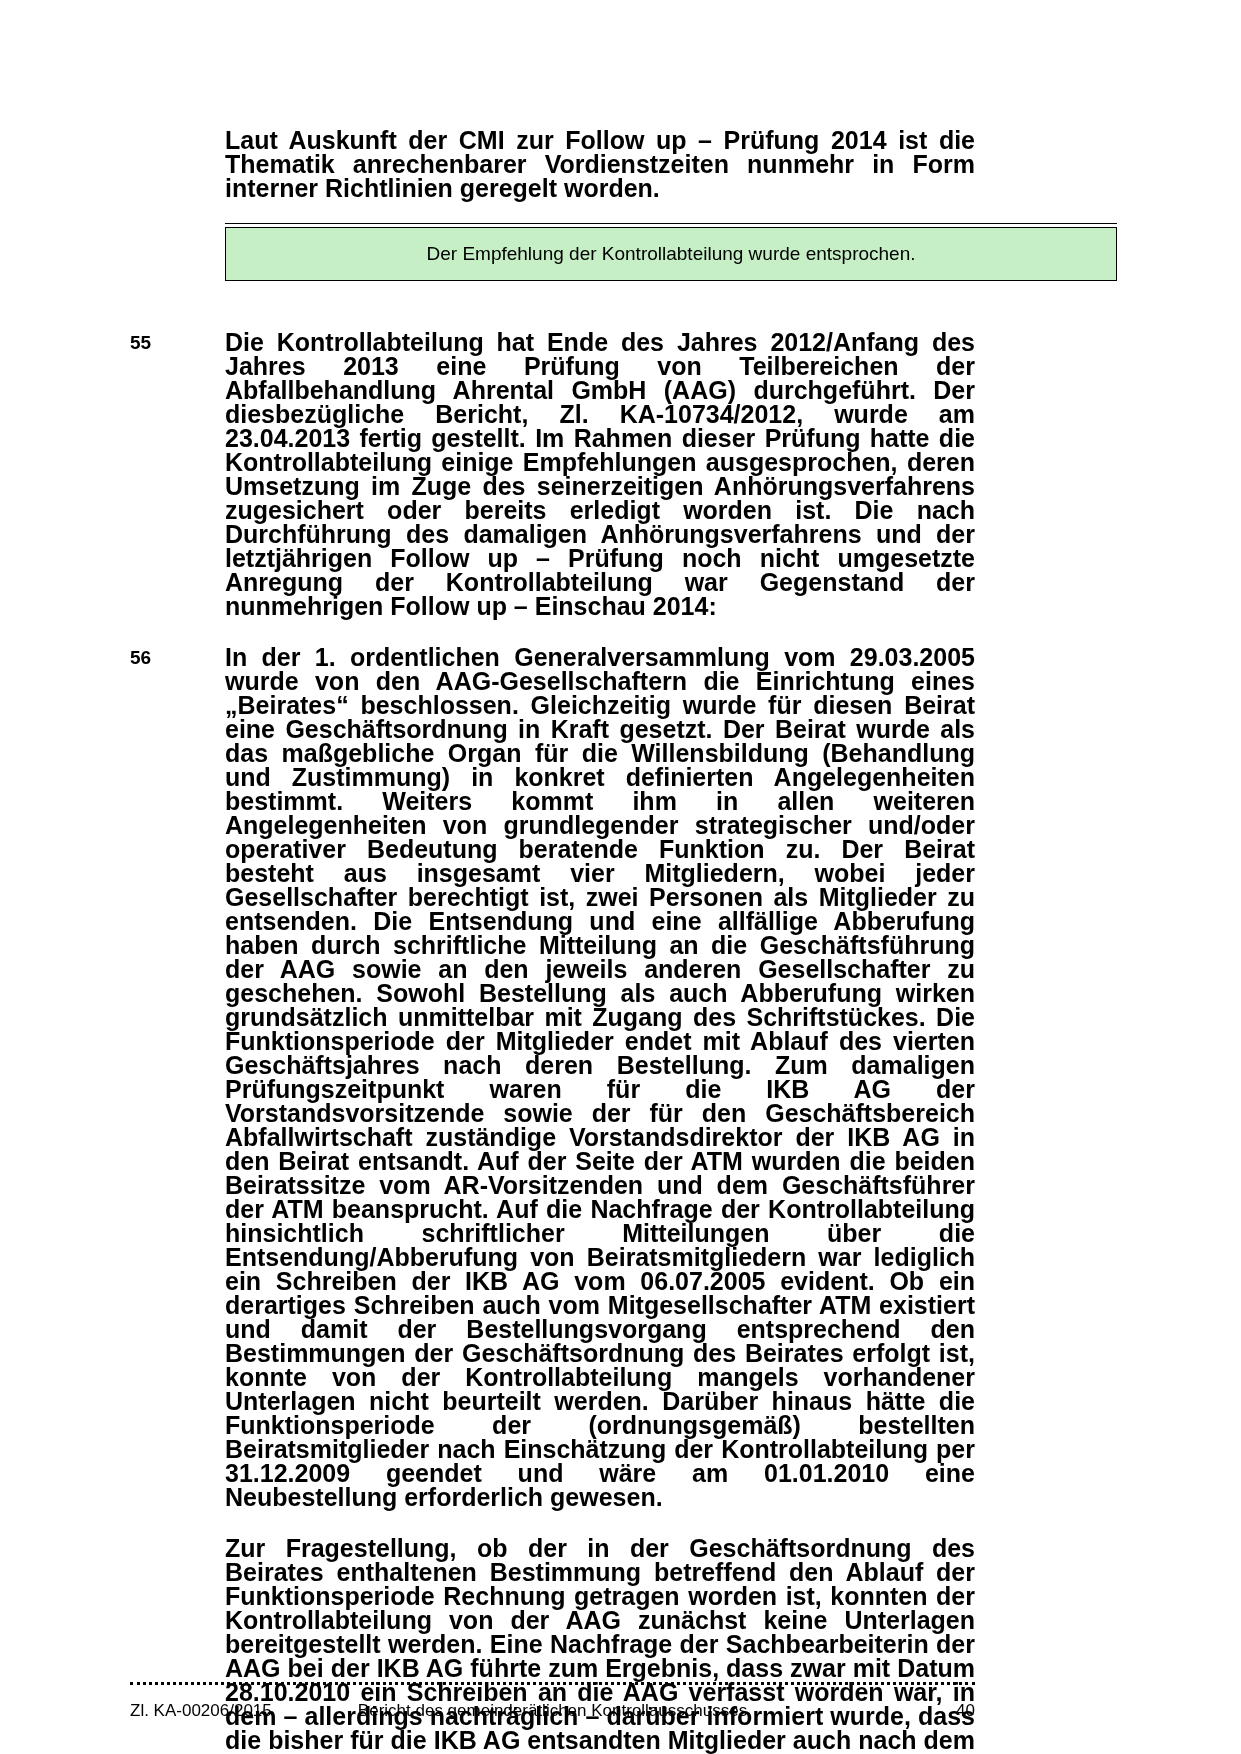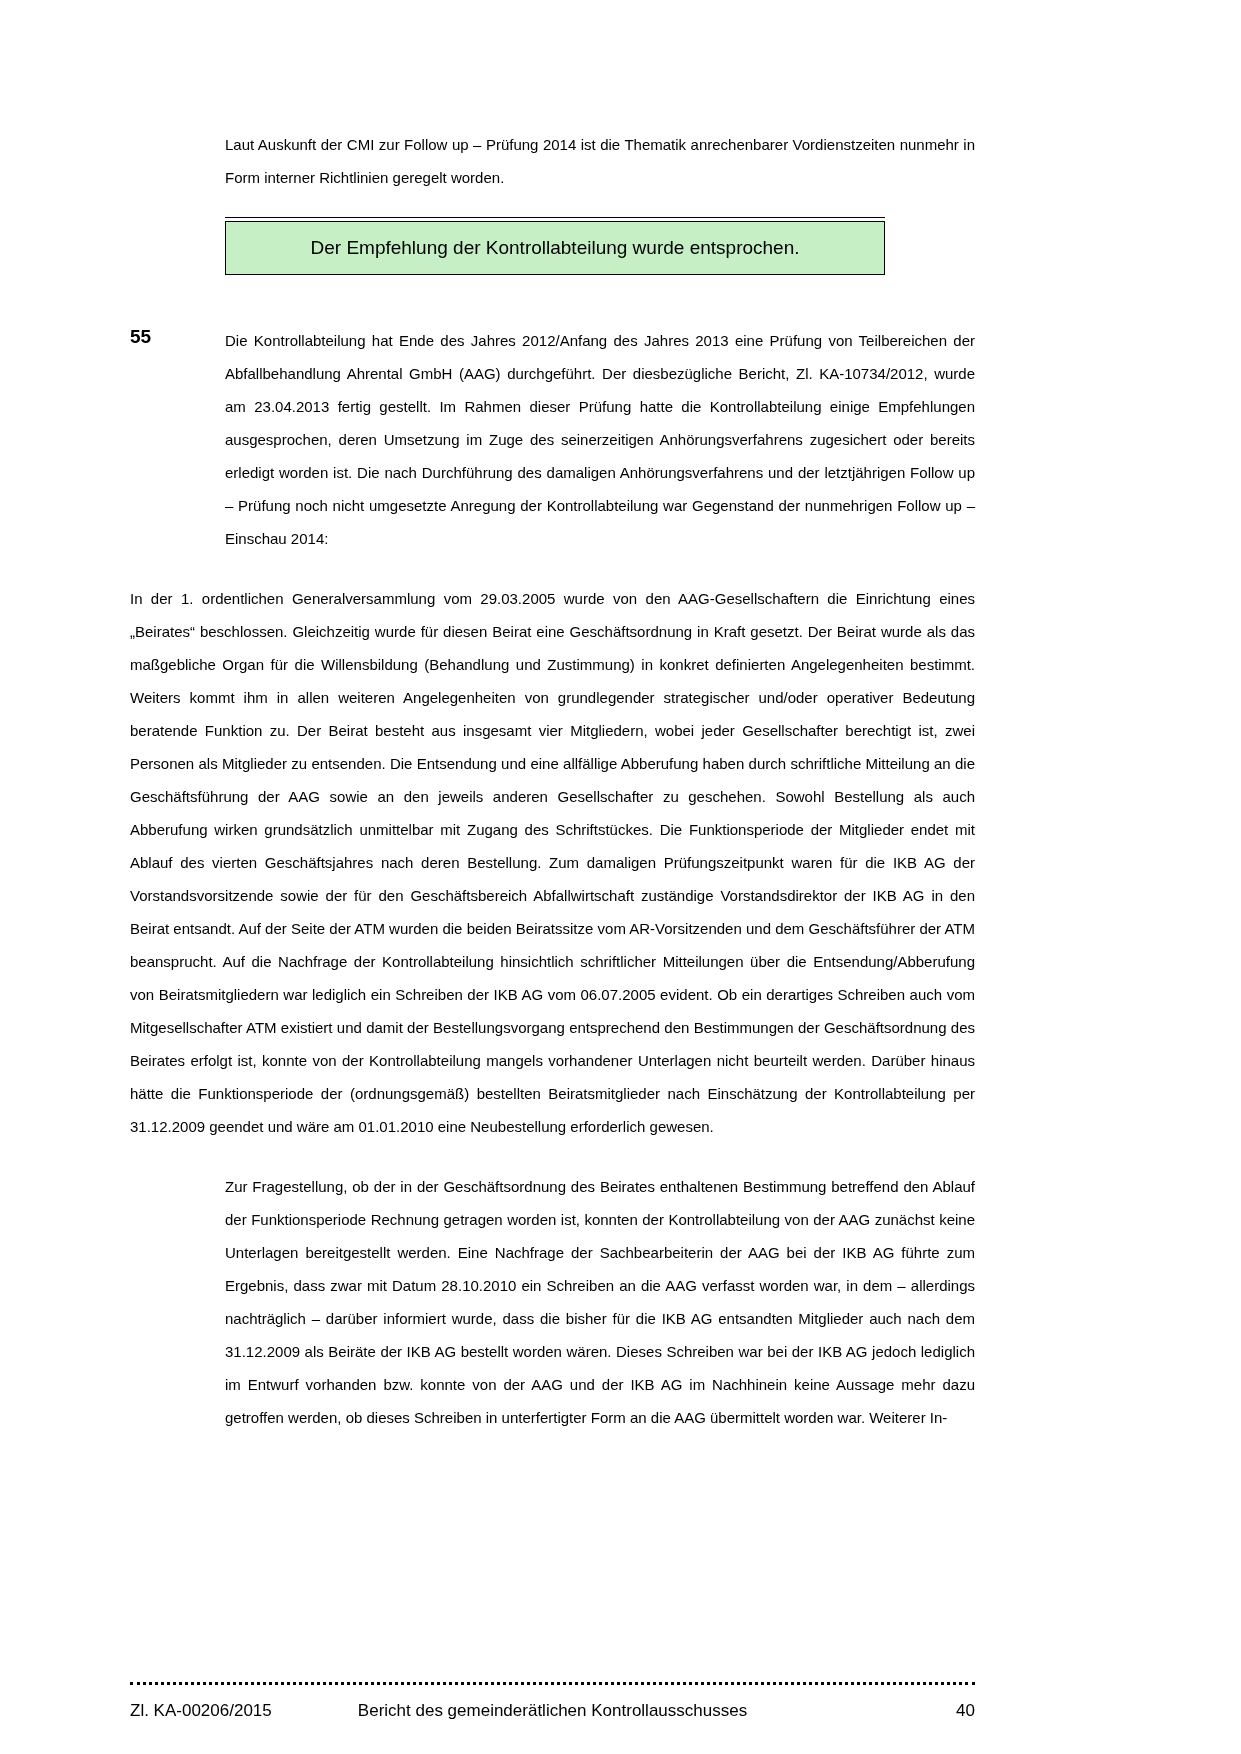--- a/index.html
+++ b/index.html
@@ -26,29 +26,30 @@
   }
   .para .num {
     flex: 0 0 95px;
     width: 95px;
     font-size: 19px;
     line-height: 26px;
     font-weight: bold;
   }
   .para .txt {
     flex: 1;
-    font-size: 15px;
-    line-height: 33px;
+    font-size: 25px;
+    line-height: 24px;
     text-align: justify;
     hyphens: auto;
+    font-weight: bold;
     -webkit-hyphens: auto;
   }
   .rec-box {
     margin-left: 95px;
-    width: 660px;
+    width: 892px;
     background: #c6efc6;
     border: 1px solid #000000;
     position: relative;
     margin-top: 2px;
     margin-bottom: 49px;
     padding: 13px 12px;
   }
   .rec-box::before {
     content: "";
     position: absolute;
@@ -102,20 +103,21 @@
     <div class="rec-box">
       <p class="rec-text">Der Empfehlung der Kontrollabteilung wurde entsprochen.</p>
     </div>
 
     <section class="para">
       <div class="num">55</div>
       <p class="txt">Die Kontrollabteilung hat Ende des Jahres 2012/Anfang des Jahres 2013 eine Prüfung von Teilbereichen der Abfallbehandlung Ahrental GmbH (AAG) durchgeführt. Der diesbezügliche Bericht, Zl. KA-10734/2012, wurde am 23.04.2013 fertig gestellt. Im Rahmen dieser Prüfung hatte die Kontrollabteilung einige Empfehlungen ausgesprochen, deren Umsetzung im Zuge des seinerzeitigen Anhörungsverfahrens zugesichert oder bereits erledigt worden ist. Die nach Durchführung des damaligen Anhörungsverfahrens und der letztjährigen Follow up – Prüfung noch nicht umgesetzte Anregung der Kontrollabteilung war Gegenstand der nunmehrigen Follow up – Einschau 2014:</p>
     </section>
 
     <section class="para">
+      <div class="num">56</div>
       <p class="txt">In der 1. ordentlichen Generalversammlung vom 29.03.2005 wurde von den AAG-Gesellschaftern die Einrichtung eines „Beirates“ beschlossen. Gleichzeitig wurde für diesen Beirat eine Geschäftsordnung in Kraft gesetzt. Der Beirat wurde als das maßgebliche Organ für die Willensbildung (Behandlung und Zustimmung) in konkret definierten Angelegenheiten bestimmt. Weiters kommt ihm in allen weiteren Angelegenheiten von grundlegender strategischer und/oder operativer Bedeutung beratende Funktion zu. Der Beirat besteht aus insgesamt vier Mitgliedern, wobei jeder Gesellschafter berechtigt ist, zwei Personen als Mitglieder zu entsenden. Die Entsendung und eine allfällige Abberufung haben durch schriftliche Mitteilung an die Geschäftsführung der AAG sowie an den jeweils anderen Gesellschafter zu geschehen. Sowohl Bestellung als auch Abberufung wirken grundsätzlich unmittelbar mit Zugang des Schriftstückes. Die Funktionsperiode der Mitglieder endet mit Ablauf des vierten Geschäftsjahres nach deren Bestellung. Zum damaligen Prüfungszeitpunkt waren für die IKB AG der Vorstandsvorsitzende sowie der für den Geschäftsbereich Abfallwirtschaft zuständige Vorstandsdirektor der IKB AG in den Beirat entsandt. Auf der Seite der ATM wurden die beiden Beiratssitze vom AR-Vorsitzenden und dem Geschäftsführer der ATM beansprucht. Auf die Nachfrage der Kontrollabteilung hinsichtlich schriftlicher Mitteilungen über die Entsendung/Abberufung von Beiratsmitgliedern war lediglich ein Schreiben der IKB AG vom 06.07.2005 evident. Ob ein derartiges Schreiben auch vom Mitgesellschafter ATM existiert und damit der Bestellungsvorgang entsprechend den Bestimmungen der Geschäftsordnung des Beirates erfolgt ist, konnte von der Kontrollabteilung mangels vorhandener Unterlagen nicht beurteilt werden. Darüber hinaus hätte die Funktionsperiode der (ordnungsgemäß) bestellten Beiratsmitglieder nach Einschätzung der Kontrollabteilung per 31.12.2009 geendet und wäre am 01.01.2010 eine Neubestellung erforderlich gewesen.</p>
     </section>
 
     <section class="para">
       <div class="num"></div>
       <p class="txt">Zur Fragestellung, ob der in der Geschäftsordnung des Beirates enthaltenen Bestimmung betreffend den Ablauf der Funktionsperiode Rechnung getragen worden ist, konnten der Kontrollabteilung von der AAG zunächst keine Unterlagen bereitgestellt werden. Eine Nachfrage der Sachbearbeiterin der AAG bei der IKB AG führte zum Ergebnis, dass zwar mit Datum 28.10.2010 ein Schreiben an die AAG verfasst worden war, in dem – allerdings nachträglich – darüber informiert wurde, dass die bisher für die IKB AG entsandten Mitglieder auch nach dem 31.12.2009 als Beiräte der IKB AG bestellt worden wären. Dieses Schreiben war bei der IKB AG jedoch lediglich im Entwurf vorhanden bzw. konnte von der AAG und der IKB AG im Nachhinein keine Aussage mehr dazu getroffen werden, ob dieses Schreiben in unterfertigter Form an die AAG übermittelt worden war. Weiterer In-</p>
     </section>
 
   </main>
 

